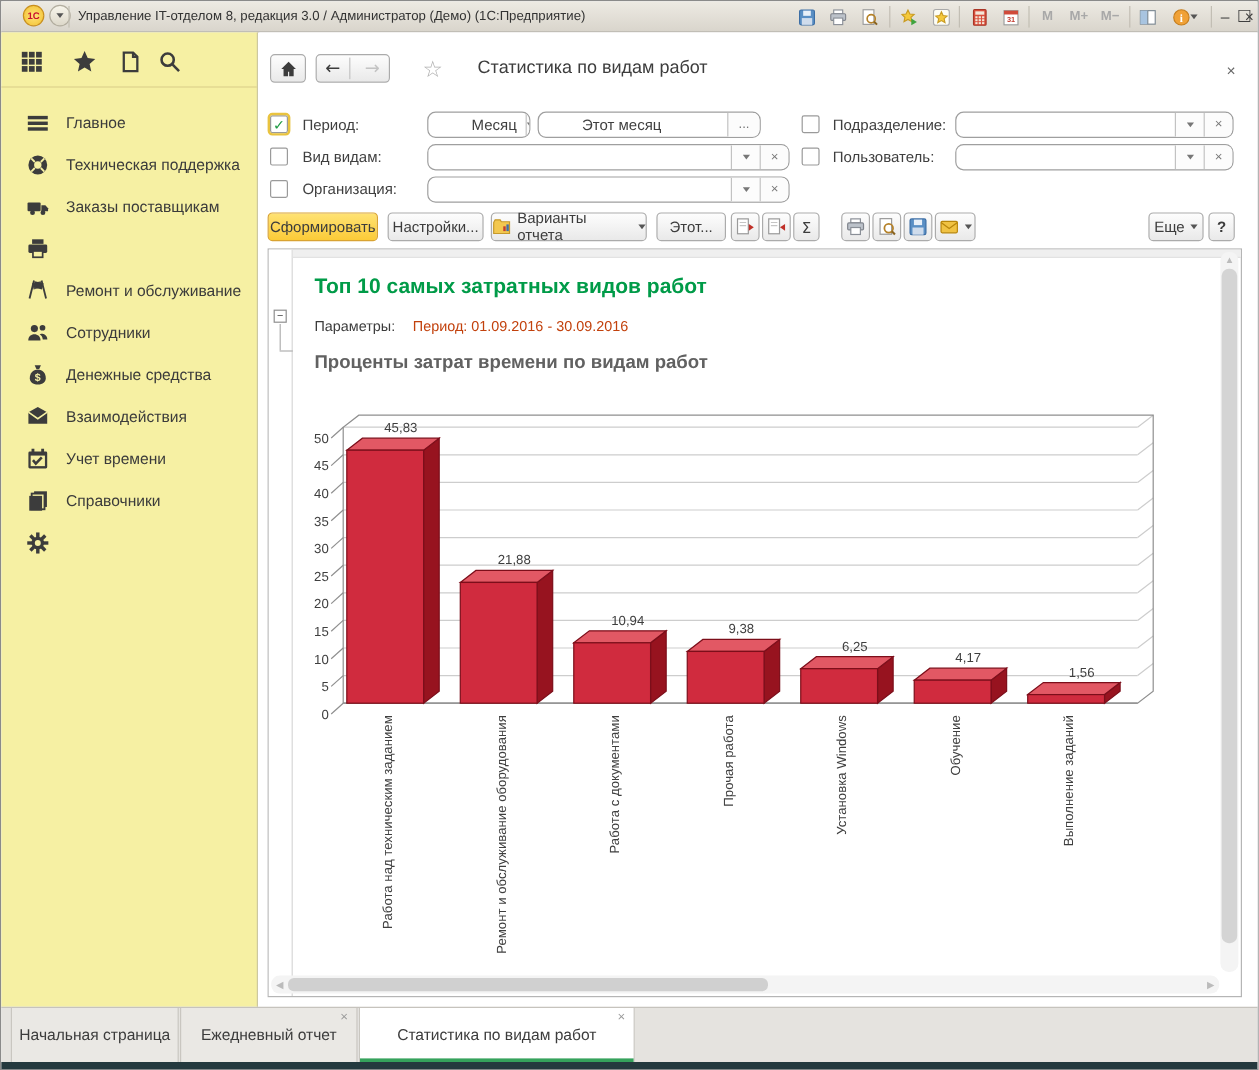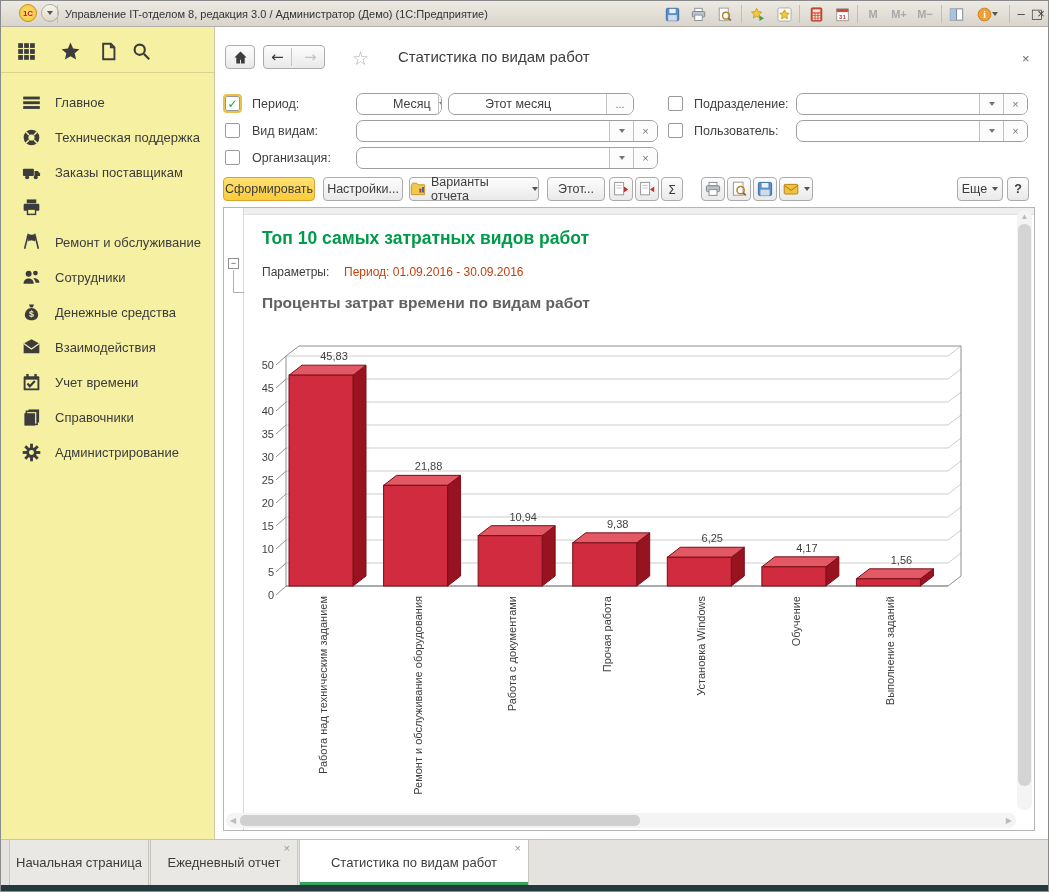--- a/index.html
+++ b/index.html
@@ -339,21 +339,20 @@
           <span class="side-ic"><svg viewBox="0 0 16 16">
               <g fill="#3c3c3c">
                 <rect x="6.8" y="0.6" width="2.4" height="14.8"></rect>
                 <rect x="6.8" y="0.6" width="2.4" height="14.8" transform="rotate(45 8 8)"></rect>
                 <rect x="6.8" y="0.6" width="2.4" height="14.8" transform="rotate(90 8 8)"></rect>
                 <rect x="6.8" y="0.6" width="2.4" height="14.8" transform="rotate(135 8 8)"></rect>
                 <circle cx="8" cy="8" r="4.4"></circle>
               </g>
               <circle cx="8" cy="8" r="2.1" fill="#f6f0a3"></circle>
             </svg></span>
-          <span class="side-label">Администрирование</span>
         </div>
       </nav>
   </div>
 
   <div id="main">
 
     <div class="btn" id="nav-home">
         <span style="width:15px;height:15px"><svg viewBox="0 0 16 16">
             <path d="M8 1.5L1.5 8h2v6.5h4v-4h1v4h4V8h2z" fill="#3c3c3c"></path>
           </svg></span>

